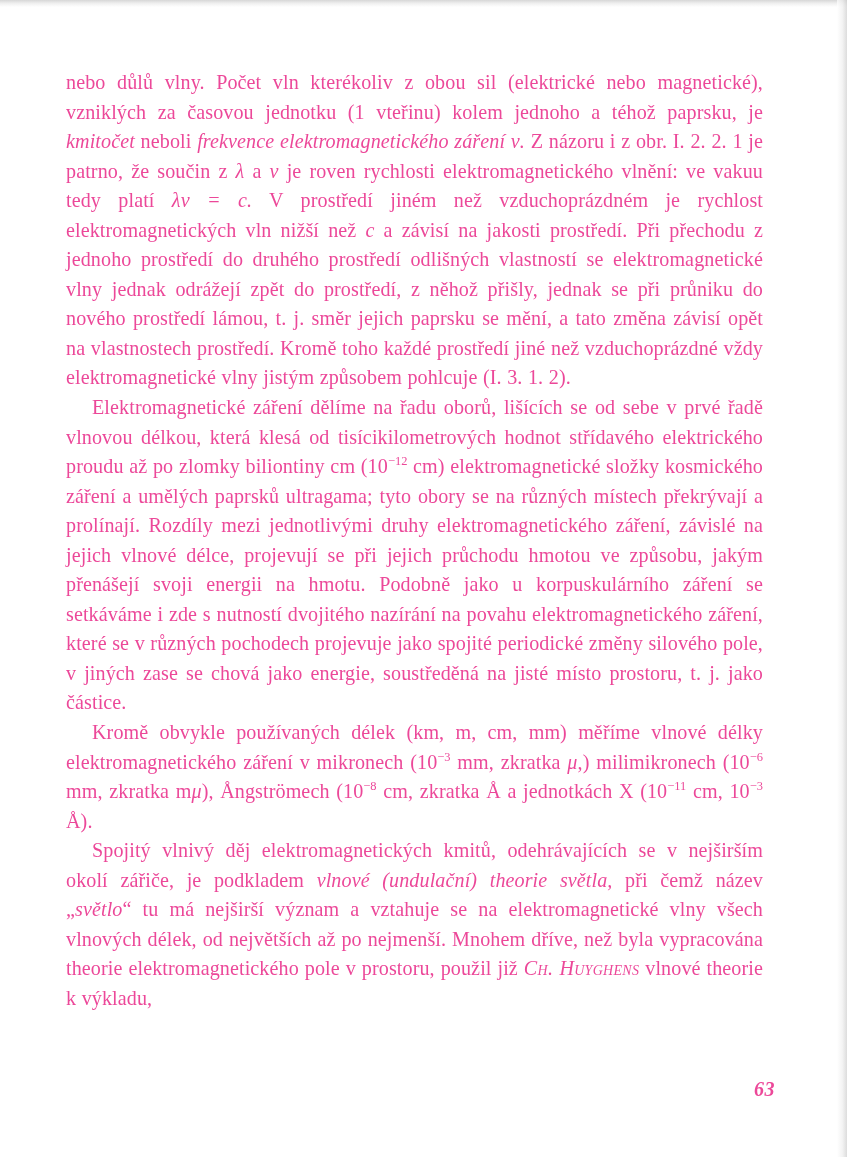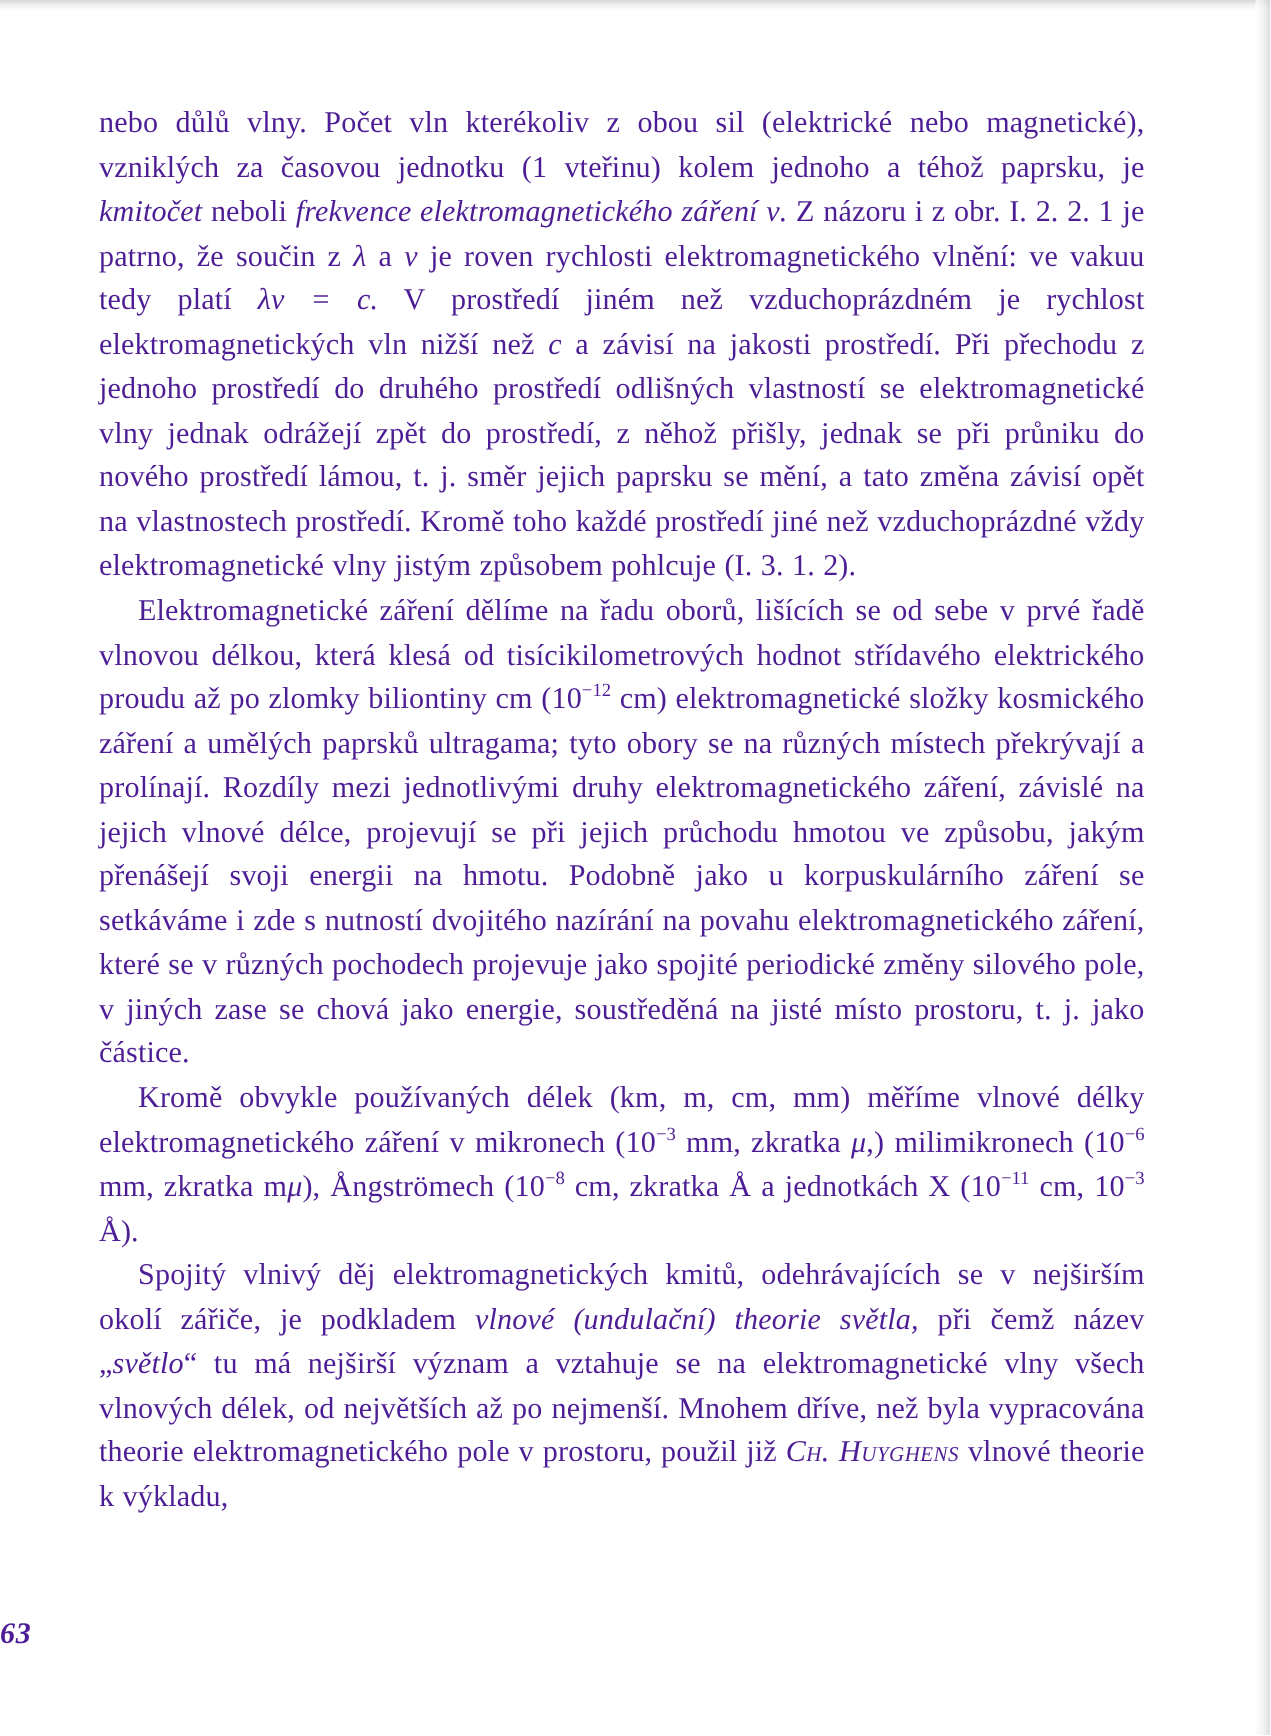--- a/index.html
+++ b/index.html
@@ -9,21 +9,21 @@
     background: #ffffff;
   }
 
   .page {
     position: relative;
     width: 847px;
     height: 1157px;
     background: #ffffff;
     overflow: hidden;
     font-family: "Liberation Serif", "DejaVu Serif", serif;
-    color: #4c1d95;
+    color: #ec4899;
     -webkit-font-smoothing: antialiased;
   }
 
   
   .scan-shadow-top {
     position: absolute;
     left: 0;
     top: 0;
     width: 847px;
     height: 7px;
@@ -79,24 +79,24 @@
 
   sup {
     font-size: .62em;
     line-height: 0;
     vertical-align: .62em;
     letter-spacing: 0;
   }
 
   .folio {
     position: absolute;
-    left: 0;
+    left: 12px;
     top: 1078px;
     width: 763px;
-    text-align: left;
+    text-align: right;
     font-size: 20px;
     font-weight: bold;
     font-style: italic;
     letter-spacing: .5px;
   }
 </style>
 </head>
 <body>
 
 <div class="page">

